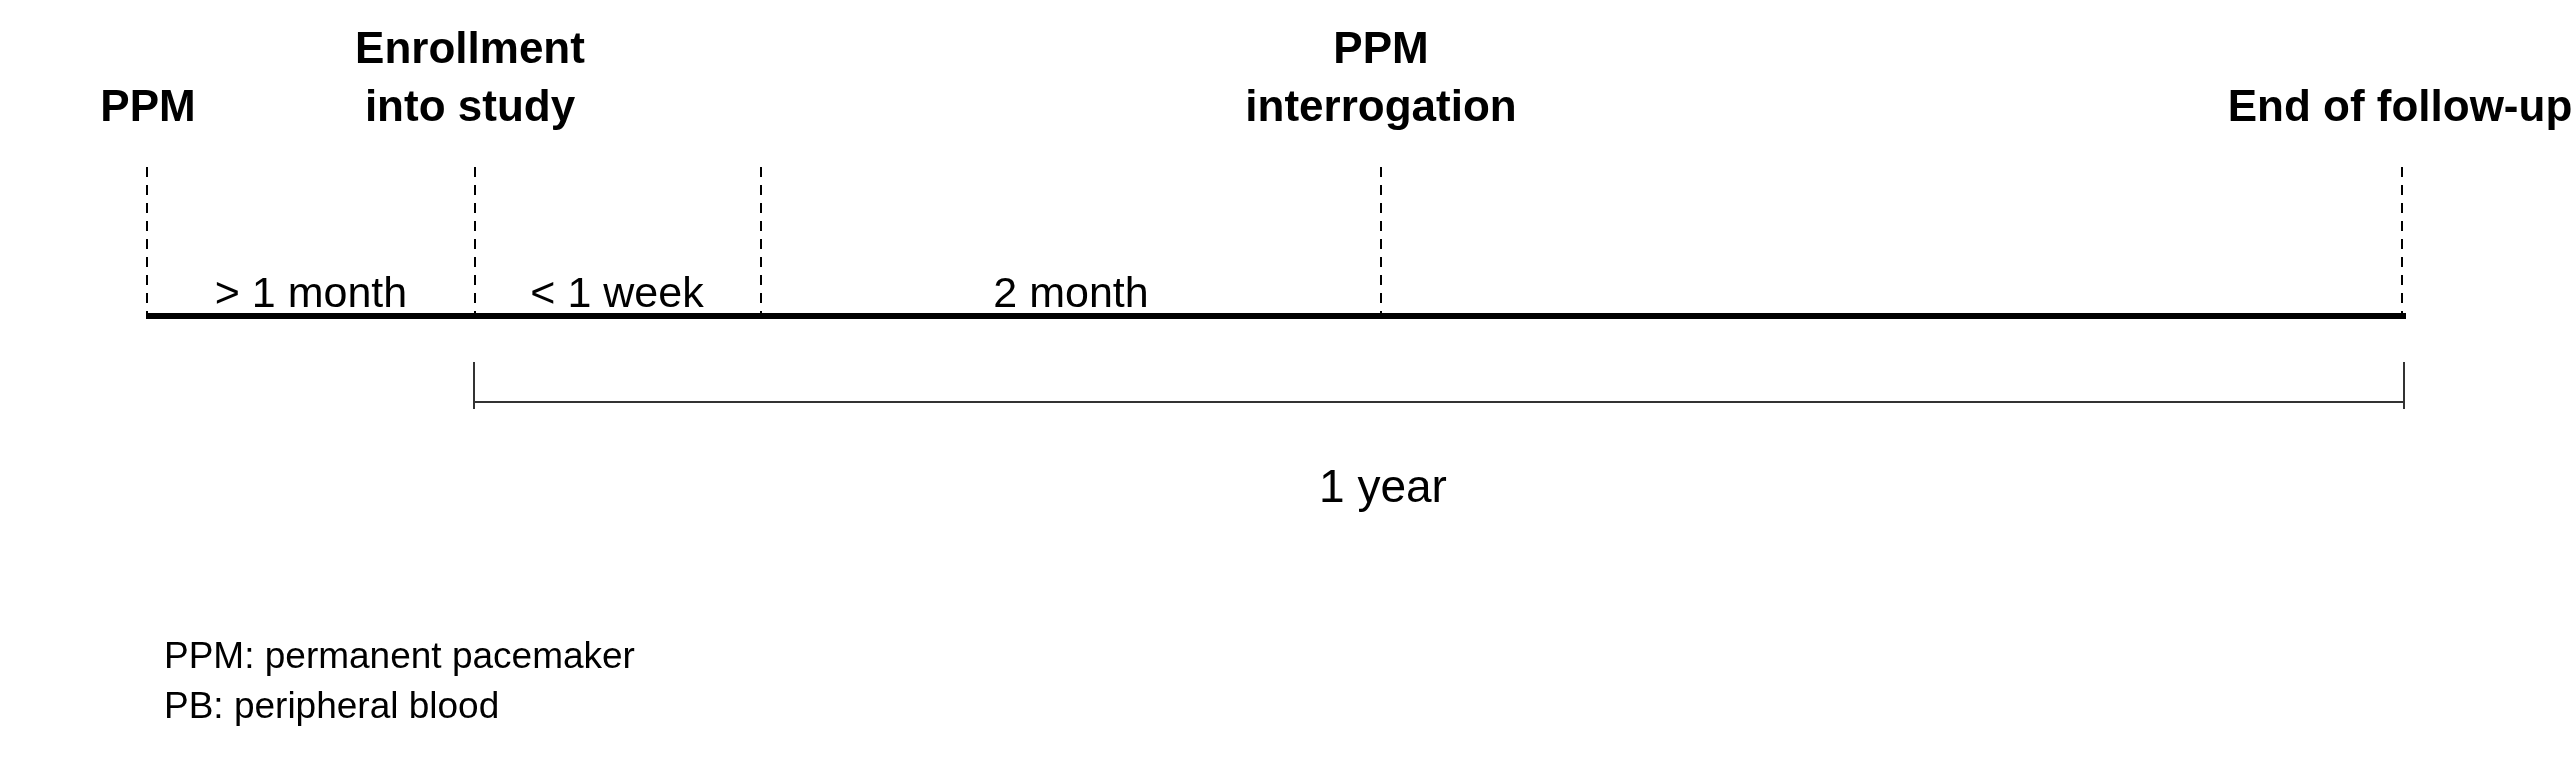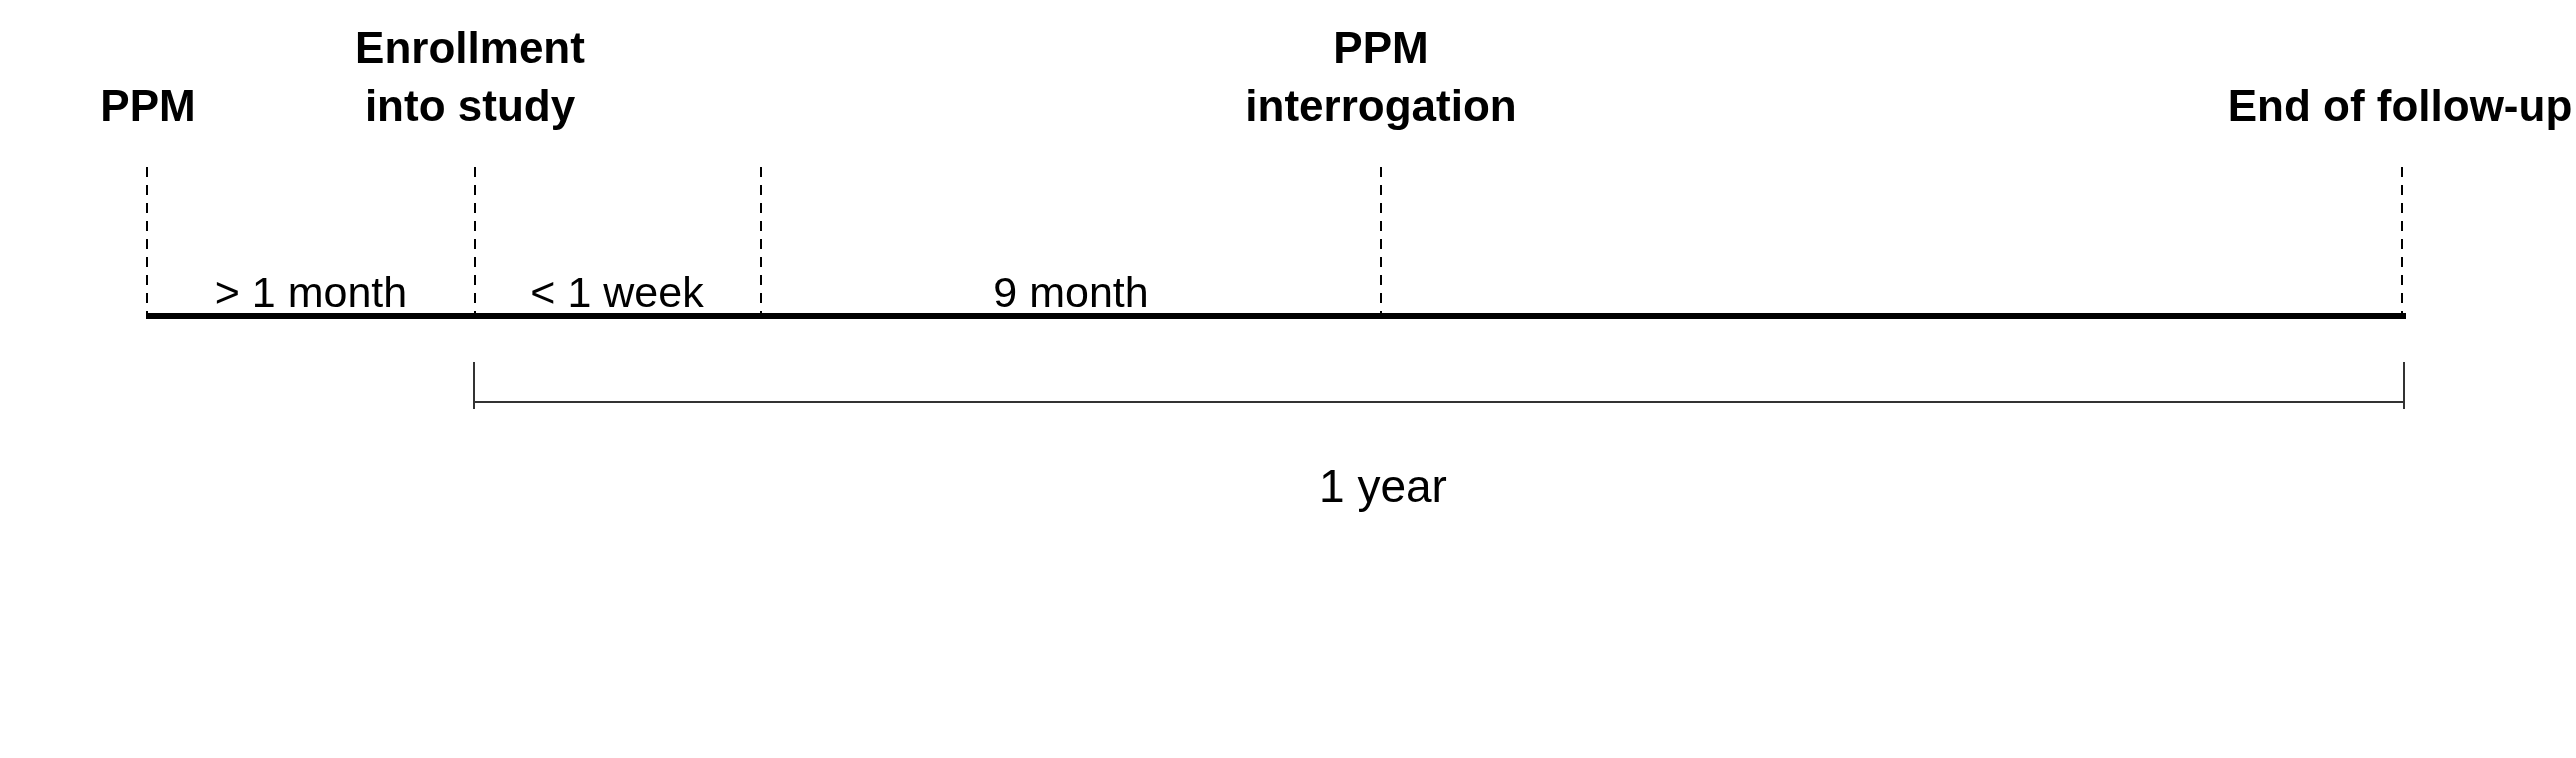--- a/index.html
+++ b/index.html
@@ -115,24 +115,28 @@
   </div>
 
   <div class="event-tick" style="left:146px"></div>
   <div class="event-tick" style="left:474px"></div>
   <div class="event-tick" style="left:760px"></div>
   <div class="event-tick" style="left:1380px"></div>
   <div class="event-tick" style="left:2401px"></div>
 
   <div class="interval-label" style="left:311px">&gt; 1 month</div>
   <div class="interval-label" style="left:617px">&lt; 1 week</div>
-  <div class="interval-label" style="left:1071px">9 month</div>
+  <div class="interval-label" style="left:1071px">2 month</div>
 
   <div class="timeline-bar"></div>
 
   <div class="bracket-h"></div>
   <div class="bracket-tick" style="left:473px"></div>
   <div class="bracket-tick" style="left:2403px"></div>
   <div class="duration-label">1 year</div>
 
+  <div class="legend">
+    <div>PPM: permanent pacemaker</div>
+    <div>PB: peripheral blood</div>
+  </div>
 
 </div>
 
 
 </body></html>

